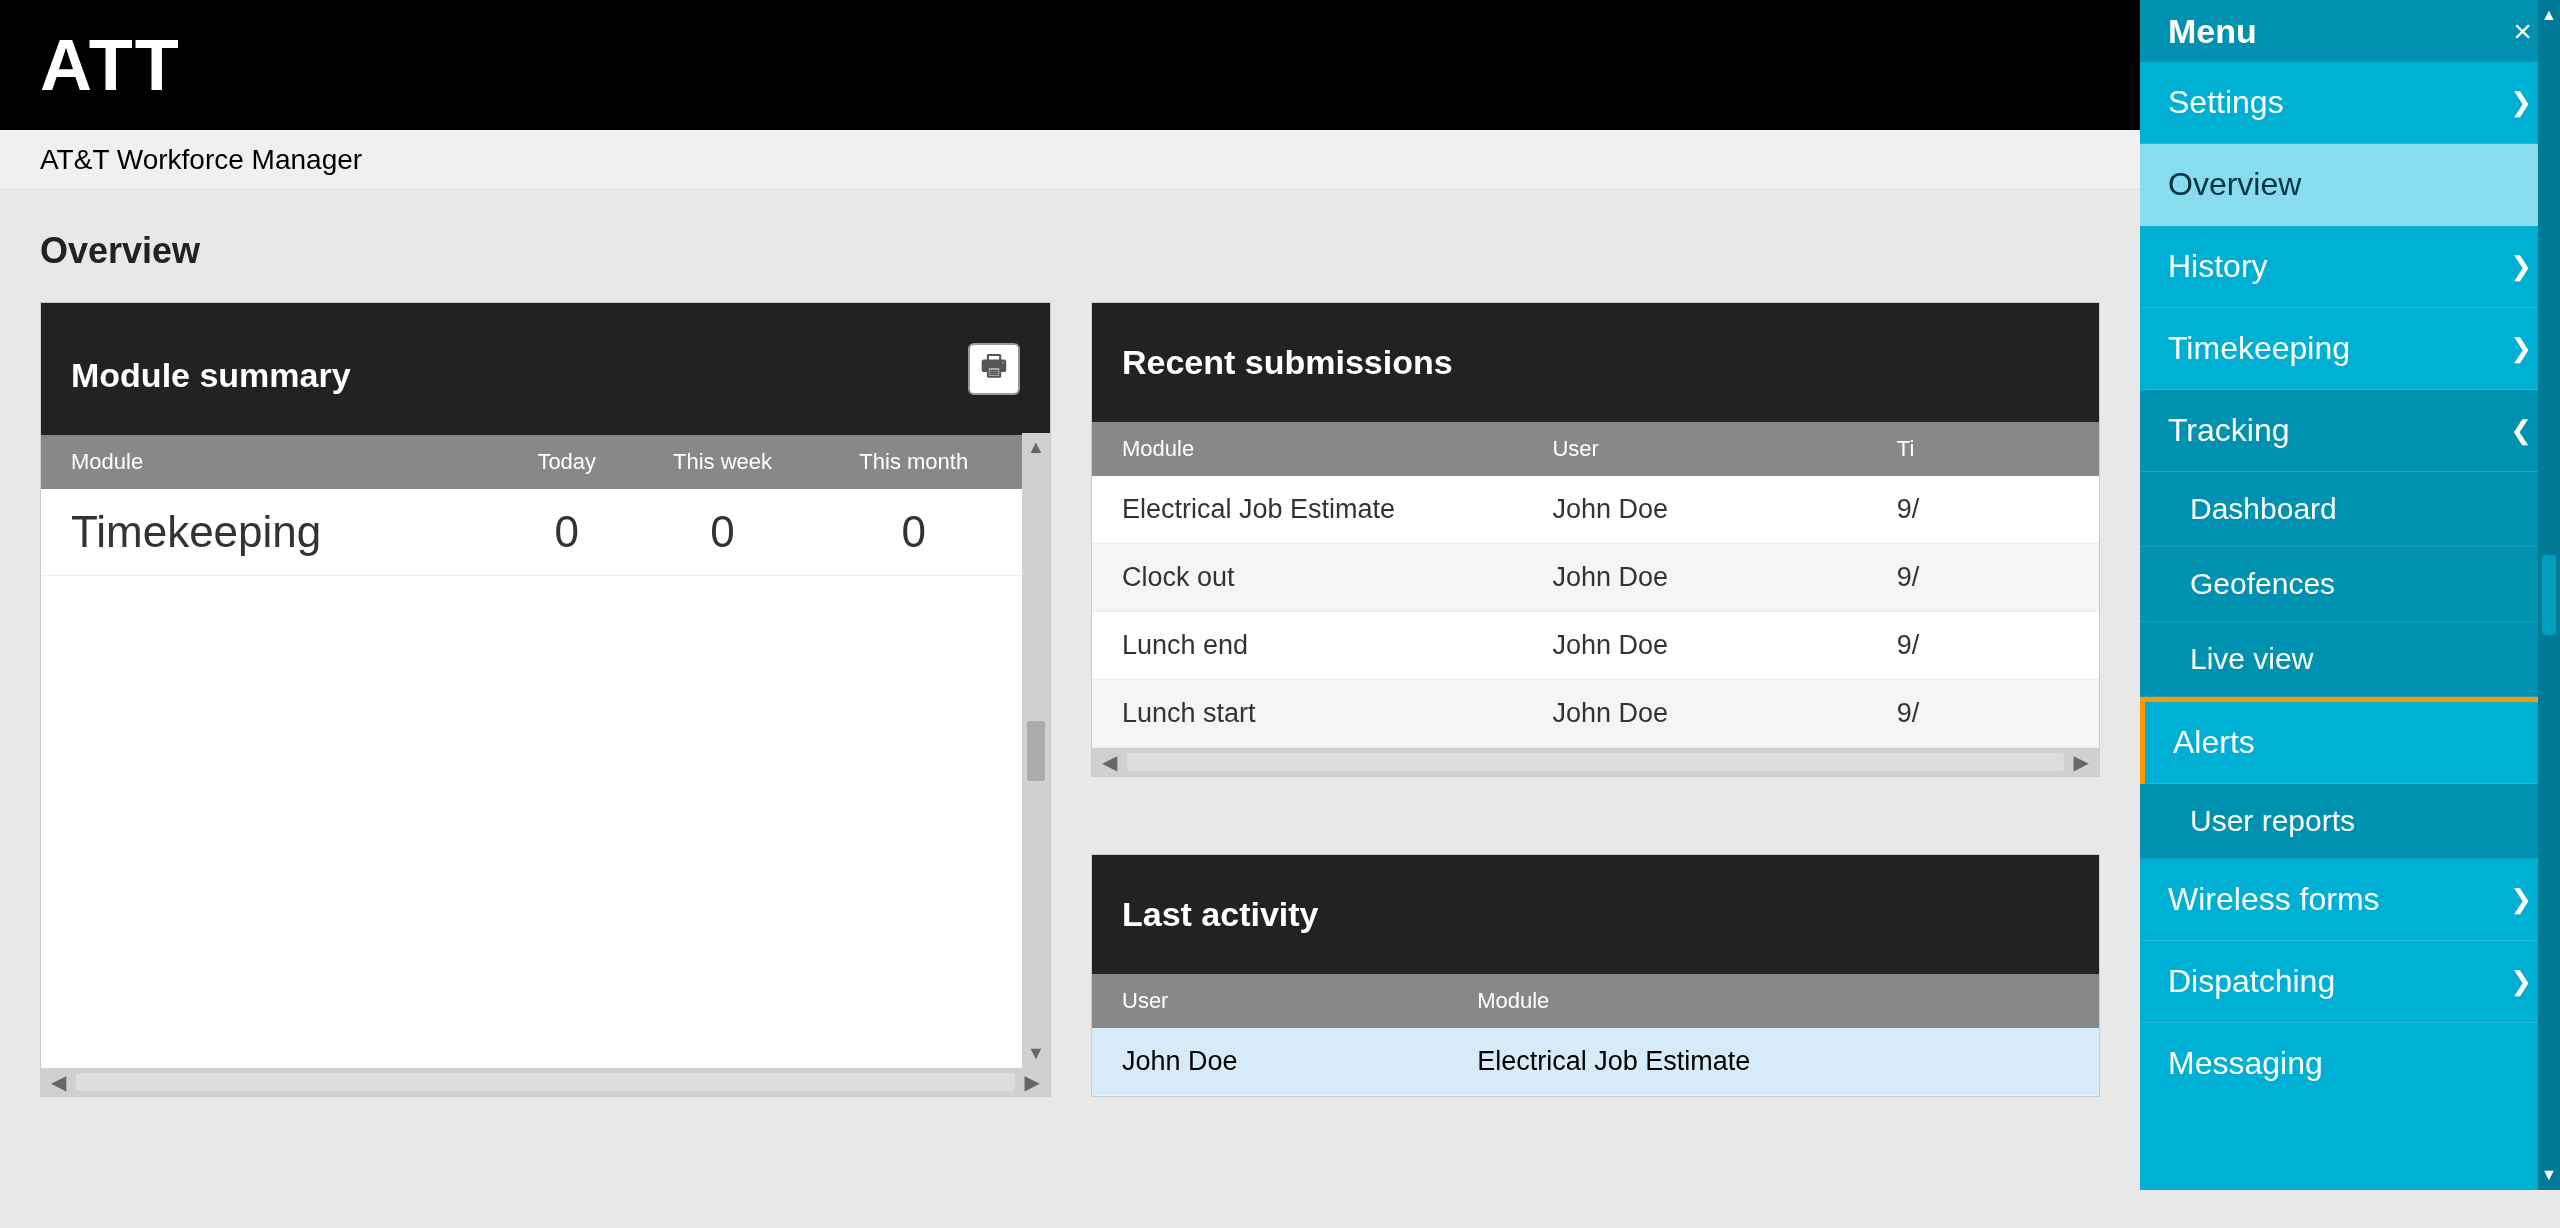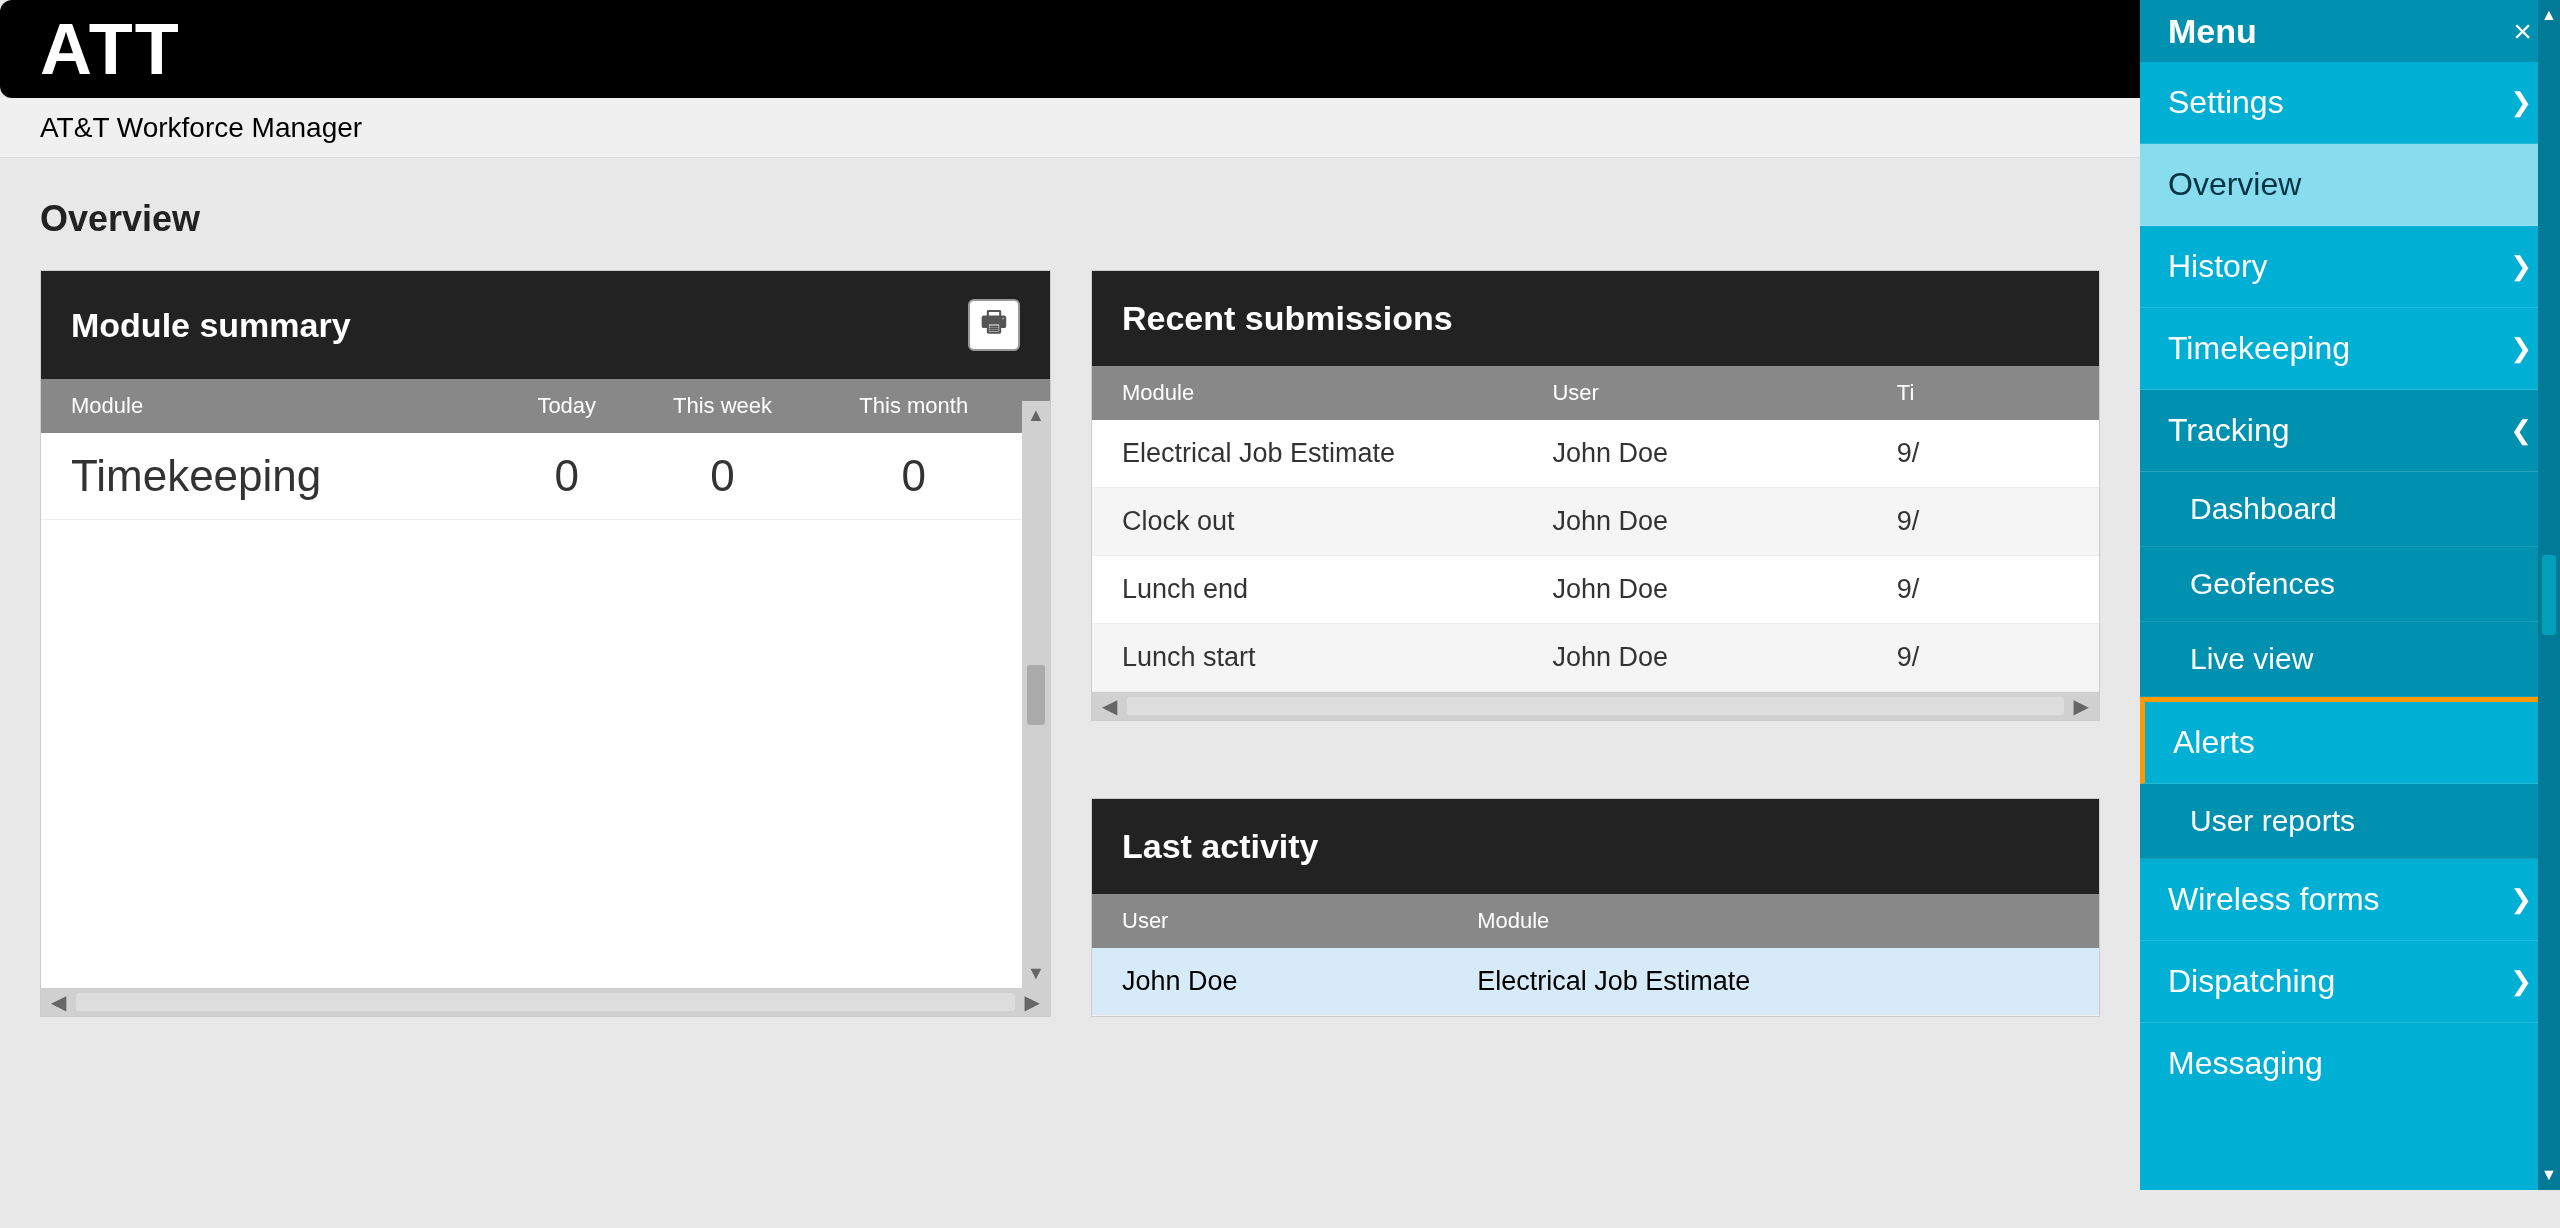--- a/index.html
+++ b/index.html
@@ -1,25 +1,24 @@
 <!DOCTYPE html>
 <html><head>
   <meta charset="utf-8">
   <style>
     * { margin: 0; padding: 0; box-sizing: border-box; }
     body { font-family: Arial, sans-serif; background: #e8e8e8; width: 2560px; height: 1228px; overflow: hidden; position: relative; }
 
     
     .header {
       background: #000;
-      height: 98px;
+      height: 130px;
       display: flex;
       align-items: center;
       padding: 0 40px;
-      border-radius: 12px;
     }
     .header-title {
       color: #fff;
       font-size: 72px;
       font-weight: bold;
       letter-spacing: 2px;
     }
 
     
     .sub-header {
@@ -59,25 +58,25 @@
       border: 1px solid #ccc;
       flex: 1;
       display: flex;
       flex-direction: column;
       max-height: 800px;
     }
 
     .panel-header {
       background: #222;
       color: #fff;
-      padding: 28px 30px;
+      padding: 40px 30px;
       font-size: 34px;
       font-weight: bold;
       display: flex;
-      align-items: center;
+      align-items: flex-end;
       justify-content: space-between;
     }
 
     .panel-icon {
       width: 52px;
       height: 52px;
       border: 2px solid #999;
       border-radius: 6px;
       display: flex;
       align-items: center;

